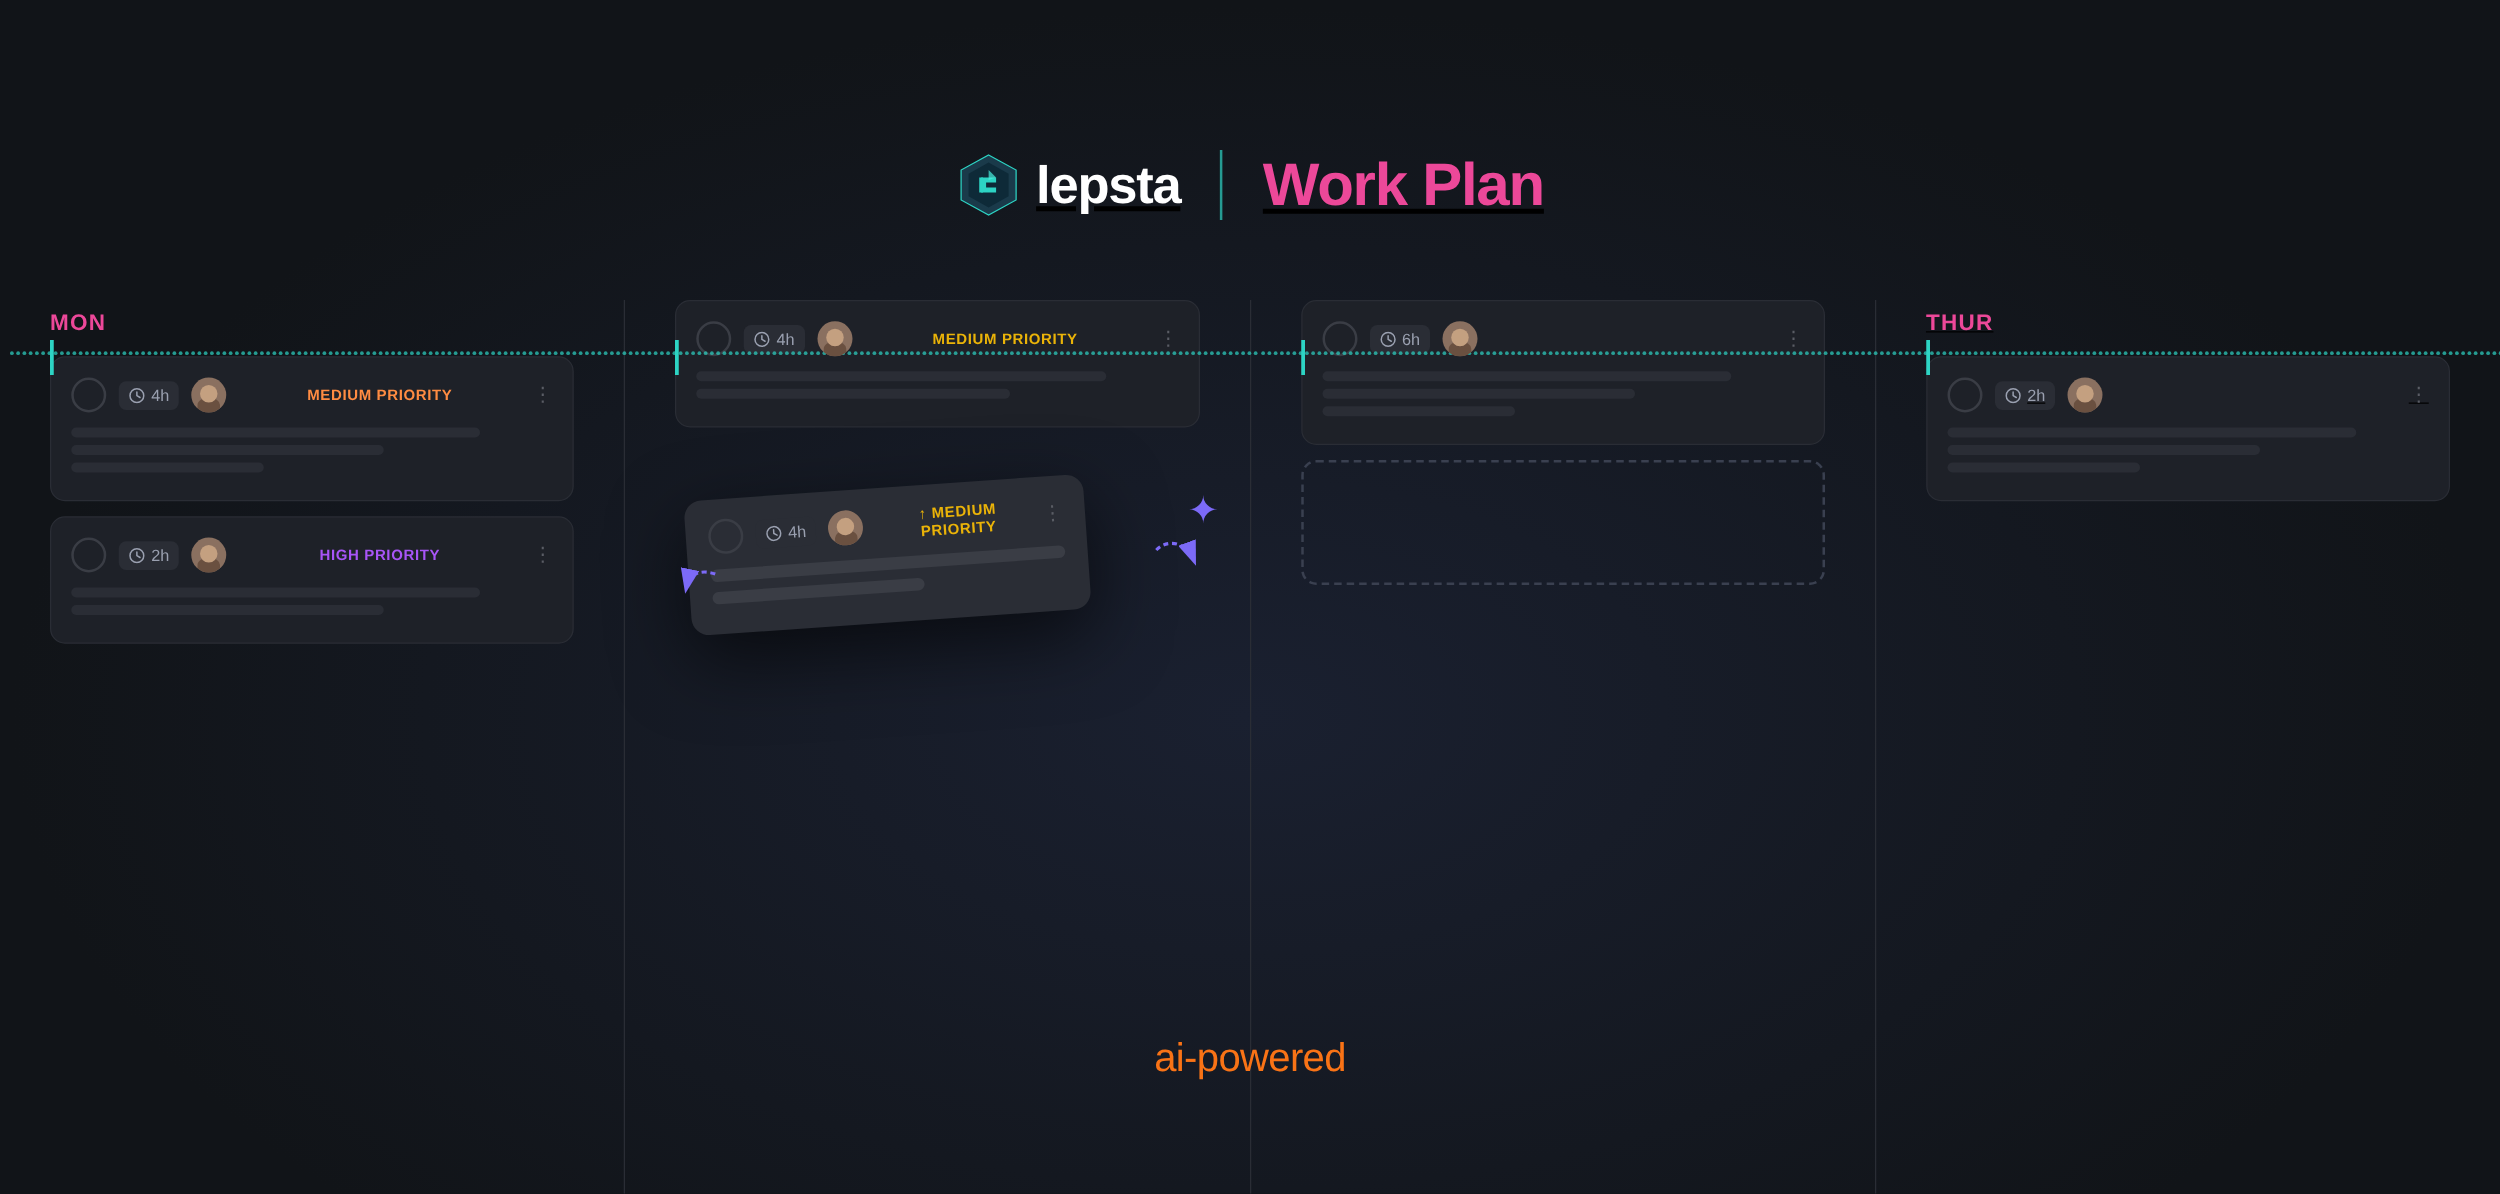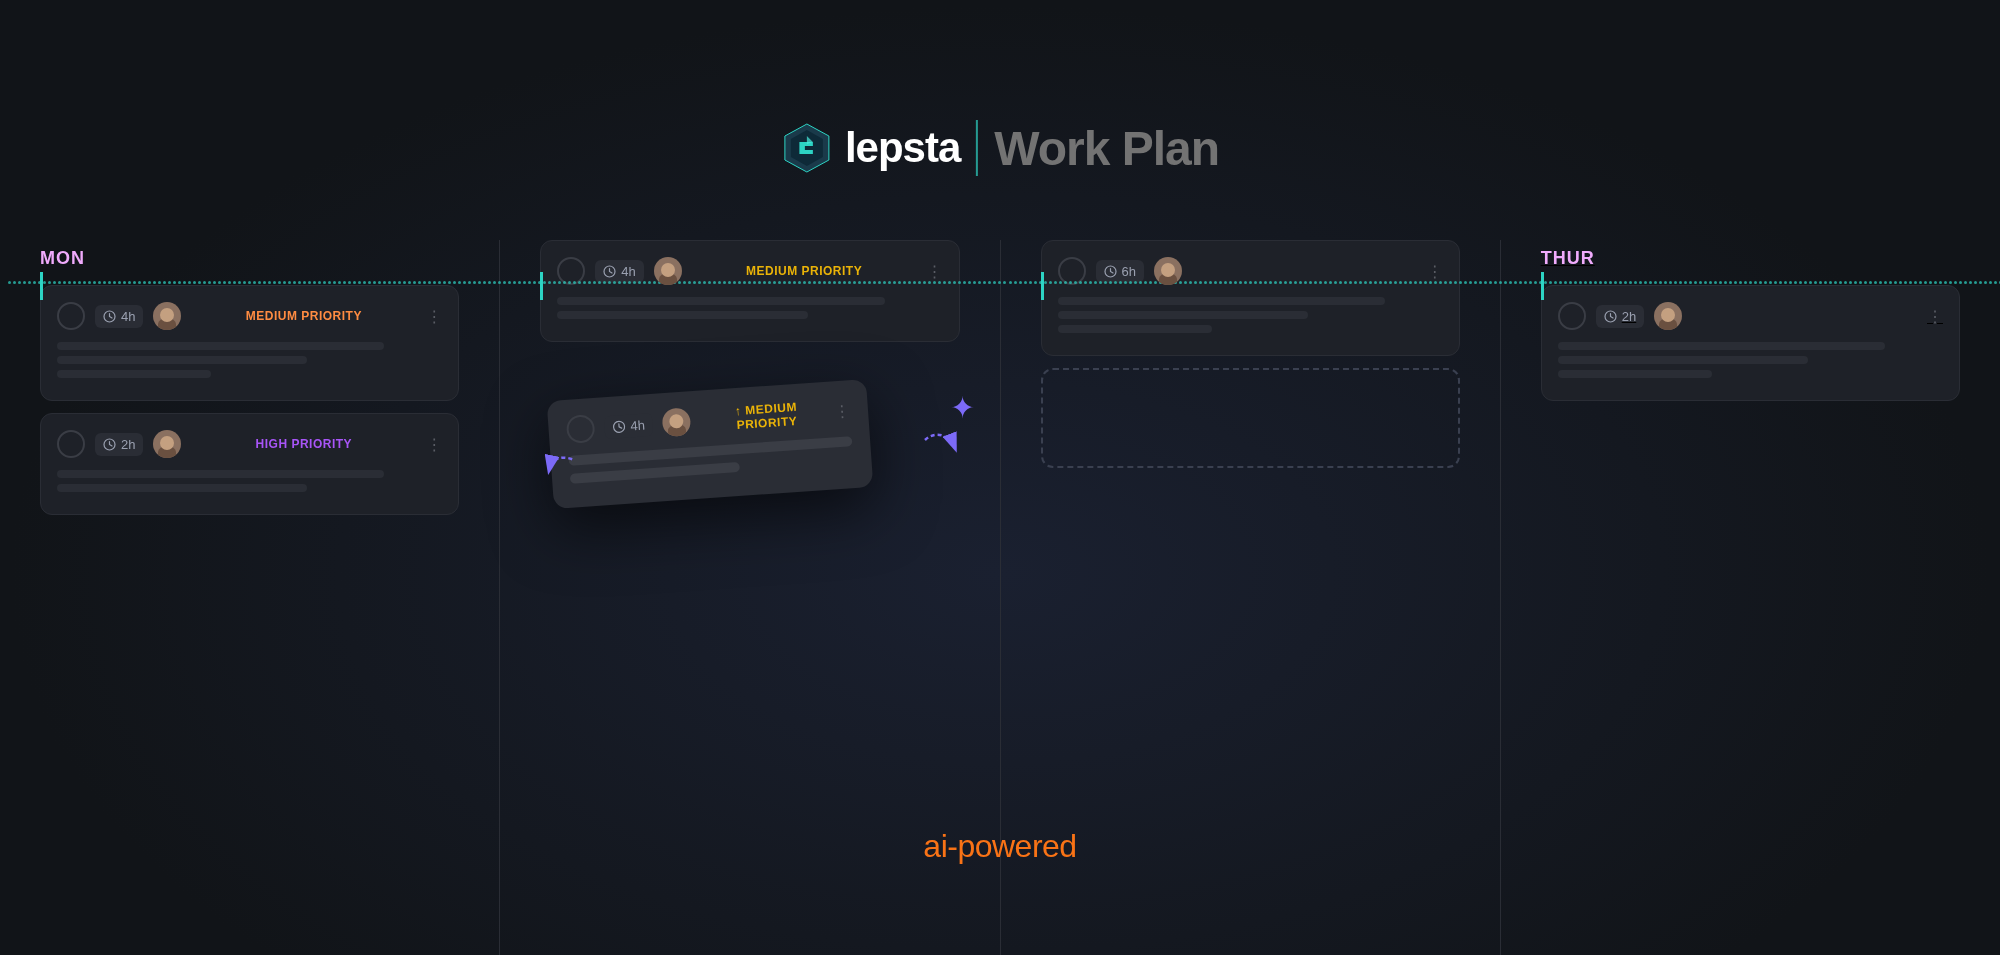--- a/index.html
+++ b/index.html
@@ -20,22 +20,23 @@
     }
 
     
     .header {
       position: absolute;
       top: 120px;
       left: 50%;
       transform: translateX(-50%);
       display: flex;
       align-items: center;
-      gap: 8px;
+      gap: 24px;
       z-index: 10;
+      text-decoration: underline;
     }
 
     .logo-area {
       display: flex;
       align-items: center;
       gap: 12px;
     }
 
     .logo-icon {
       width: 52px;
@@ -53,21 +54,21 @@
       width: 2px;
       height: 56px;
       background: #2dd4c4;
       opacity: 0.7;
       margin: 0 8px;
     }
 
     .work-plan-text {
       font-size: 48px;
       font-weight: 800;
-      color: #737373;
+      color: #ec4899;
       letter-spacing: -1px;
     }
 
     
     .columns-container {
       position: absolute;
       top: 240px;
       left: 0;
       right: 0;
       bottom: 0;
@@ -82,21 +83,21 @@
     }
 
     .day-column:last-child {
       border-right: none;
       text-decoration: underline;
     }
 
     .day-label {
       font-size: 18px;
       font-weight: 700;
-      color: #f0abfc;
+      color: #ec4899;
       letter-spacing: 1px;
       margin-bottom: 16px;
       padding-top: 8px;
     }
 
     
     .timeline-dots {
       position: absolute;
       top: 38px;
       left: 0;

